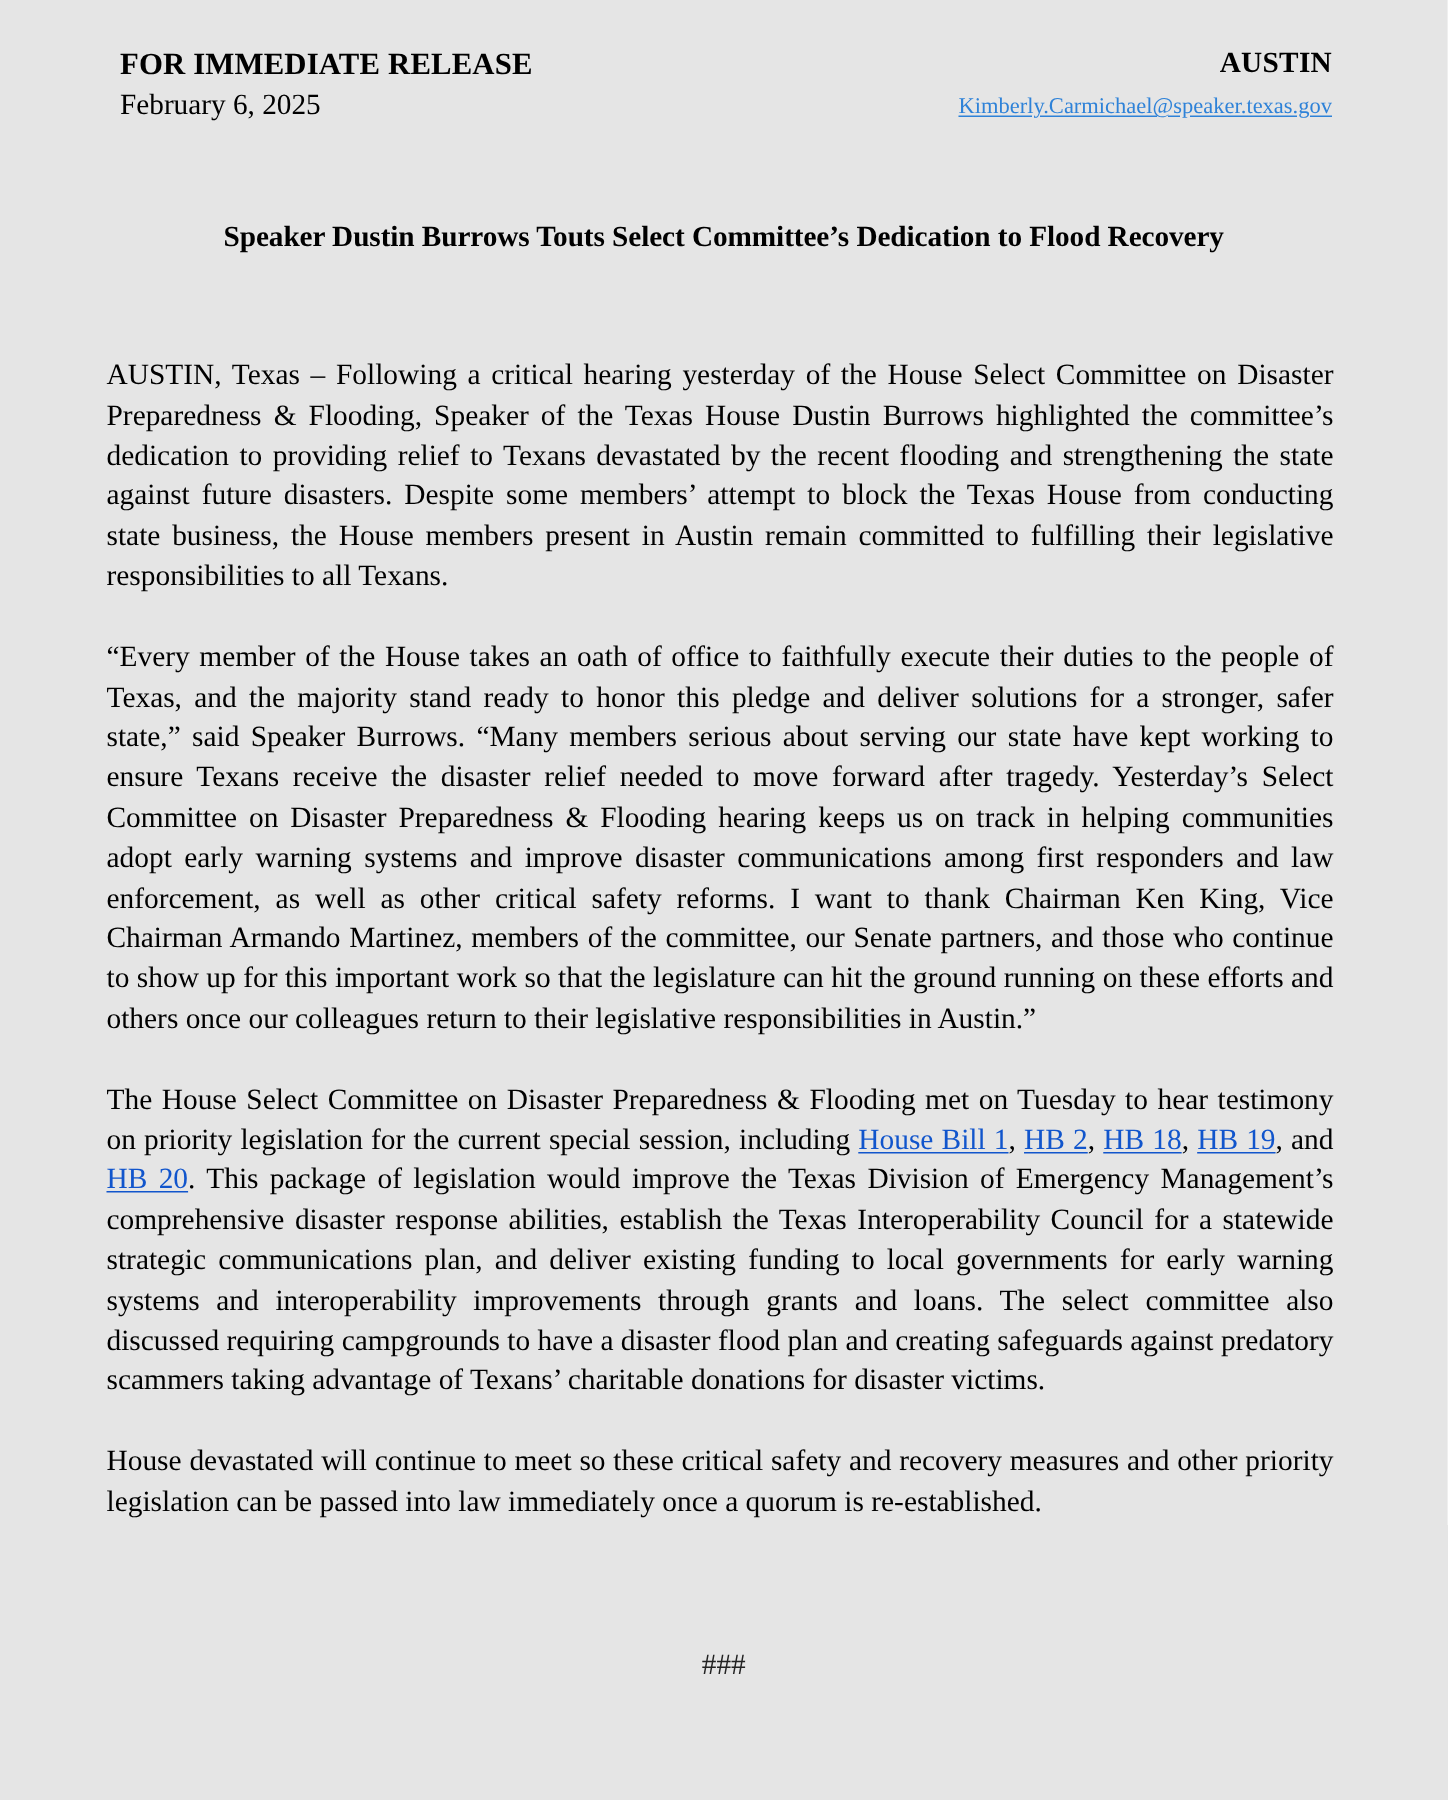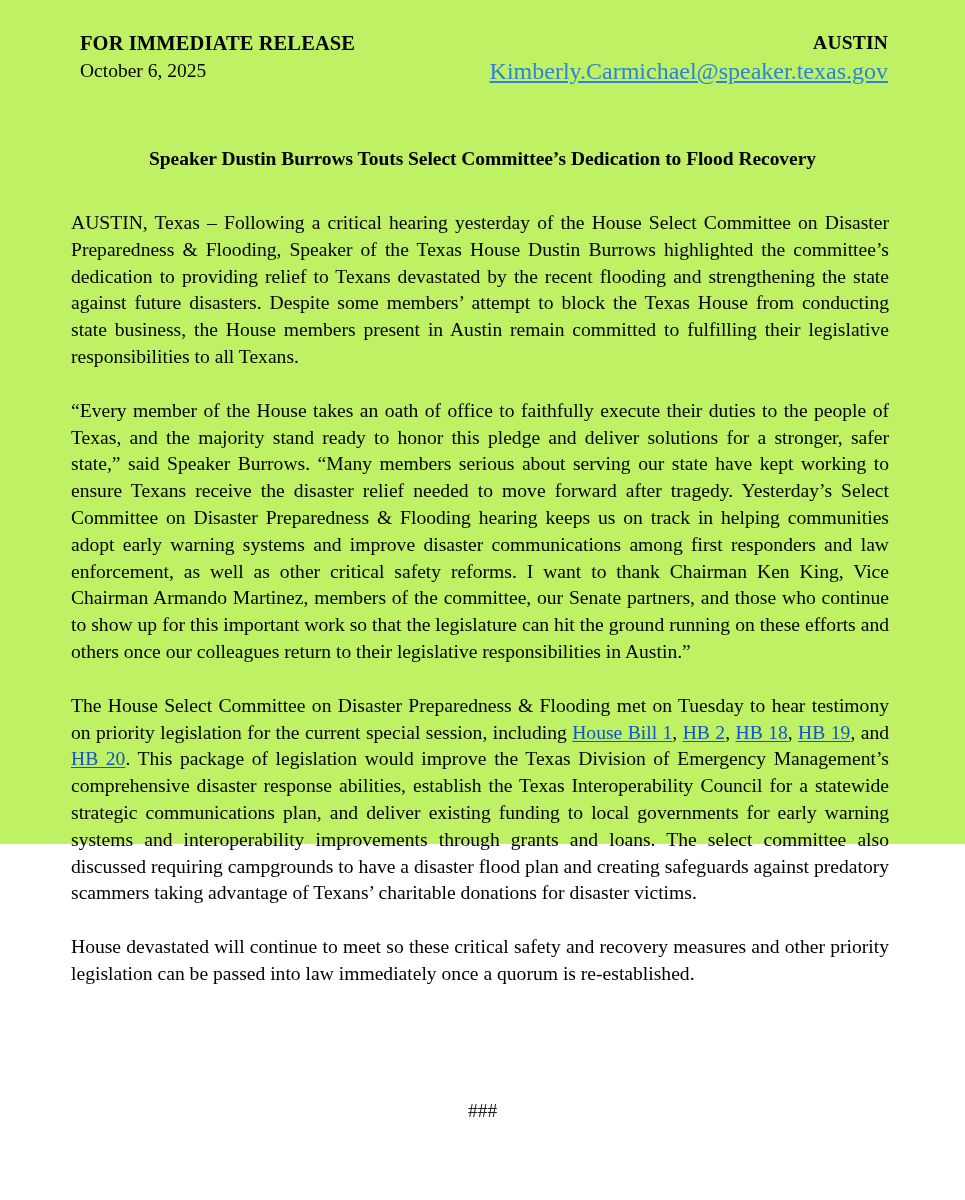--- a/index.html
+++ b/index.html
@@ -12,22 +12,22 @@
     width: 965px;
     height: 1200px;
     font-family: "Liberation Serif", "DejaVu Serif", serif;
     color: #000000;
     overflow: hidden;
   }
 
   .page {
     position: relative;
     width: 965px;
-    height: 844px;
-    background: #bef264;
+    height: 1200px;
+    background: #e5e5e5;
     padding: 0;
   }
 
   
   .header {
     position: absolute;
     left: 0;
     top: 30px;
     width: 965px;
     height: 62px;
@@ -60,21 +60,21 @@
   }
   .contact-label {
     font-size: 19.5px;
     font-weight: bold;
     letter-spacing: 0.2px;
     line-height: 26px;
     white-space: nowrap;
   }
   .contact-email {
     display: inline-block;
-    font-size: 24px;
+    font-size: 15px;
     line-height: 26px;
     margin-top: 2px;
     color: #2E82D8;
     text-decoration: underline;
     text-decoration-color: #2E82D8;
     text-underline-offset: 2px;
     white-space: nowrap;
     cursor: pointer;
   }
 
@@ -97,21 +97,21 @@
     font-style: italic;
     line-height: 26px;
     margin-top: 3px;
     letter-spacing: -0.05px;
   }
 
   
   .body-block {
     position: absolute;
     left: 71px;
-    top: 210px;
+    top: 238px;
     width: 818px;
   }
   p.para {
     margin: 0 0 27px 0;
     font-size: 19.6px;
     line-height: 26.8px;
     text-align: justify;
     text-justify: inter-word;
     -webkit-hyphens: none;
     hyphens: none;
@@ -138,21 +138,21 @@
   }
 </style>
 </head>
 <body>
 
 <div class="page">
 
   <div class="header">
     <div class="header-left">
       <div class="release-line">FOR IMMEDIATE RELEASE</div>
-      <div class="date-line">October 6, 2025</div>
+      <div class="date-line">February 6, 2025</div>
     </div>
     <div class="header-right">
       <div class="contact-label">AUSTIN</div>
       <a class="contact-email" href="#">Kimberly.Carmichael@speaker.texas.gov</a>
     </div>
   </div>
 
   <div class="titles">
     <div class="doc-title">Speaker Dustin Burrows Touts Select Committee’s Dedication to Flood Recovery</div>
   </div>

